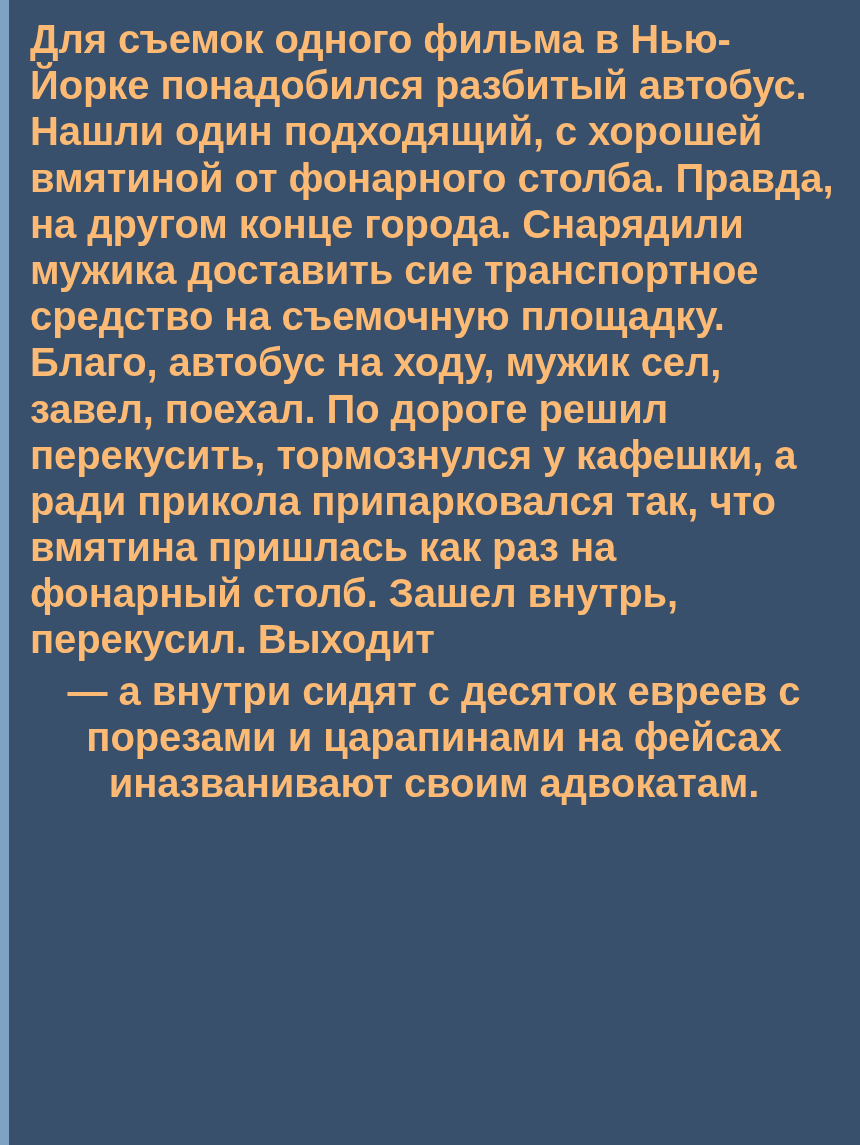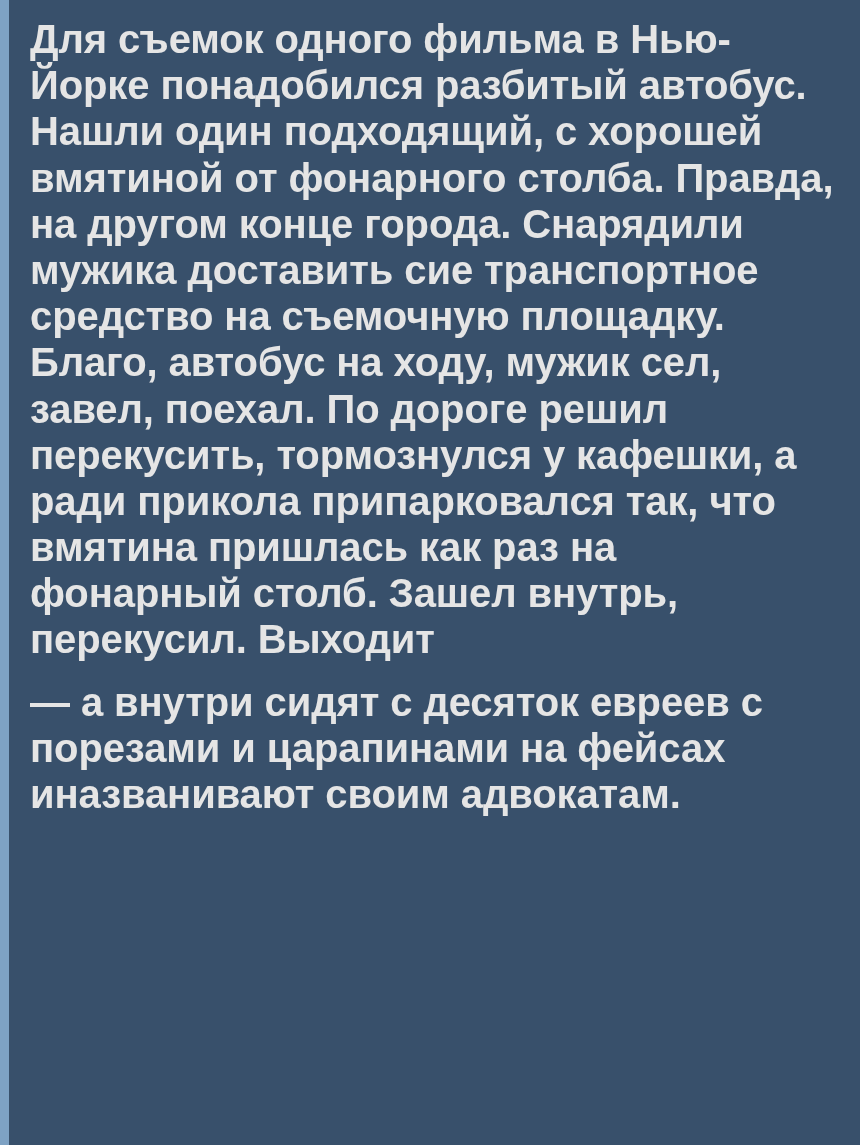--- a/index.html
+++ b/index.html
@@ -23,29 +23,30 @@
   }
   .story-card {
     position: relative;
     box-sizing: border-box;
     width: 860px;
     height: 1145px;
     padding: 16px 22px 0 30px;
   }
   .story-text {
     margin: 0;
-    color: #e5e5e5;
+    color: #fdba74;
     font-size: 40px;
     line-height: 1.155;
     font-weight: 700;
     letter-spacing: -0.1px;
     white-space: pre-line;
   }
   .story-text.second {
-    margin-top: 16px;
+    margin-top: 5px;
+    text-align: center;
   }
 </style>
 </head>
 <body>
 
 <div class="story-card">
   <div class="accent-bar"></div>
   <p class="story-text">Для съемок одного фильма в Нью-Йорке понадобился разбитый автобус. Нашли один подходящий, с хорошей вмятиной от фонарного столба. Правда, на другом конце города. Снарядили мужика доставить сие транспортное средство на съемочную площадку. Благо, автобус на ходу, мужик сел, завел, поехал. По дороге решил перекусить, тормознулся у кафешки, а ради прикола припарковался так, что вмятина пришлась как раз на фонарный столб. Зашел внутрь, перекусил. Выходит</p>
   <p class="story-text second">— а внутри сидят с десяток евреев с порезами и царапинами на фейсах иназванивают своим адвокатам.</p>
 </div>

